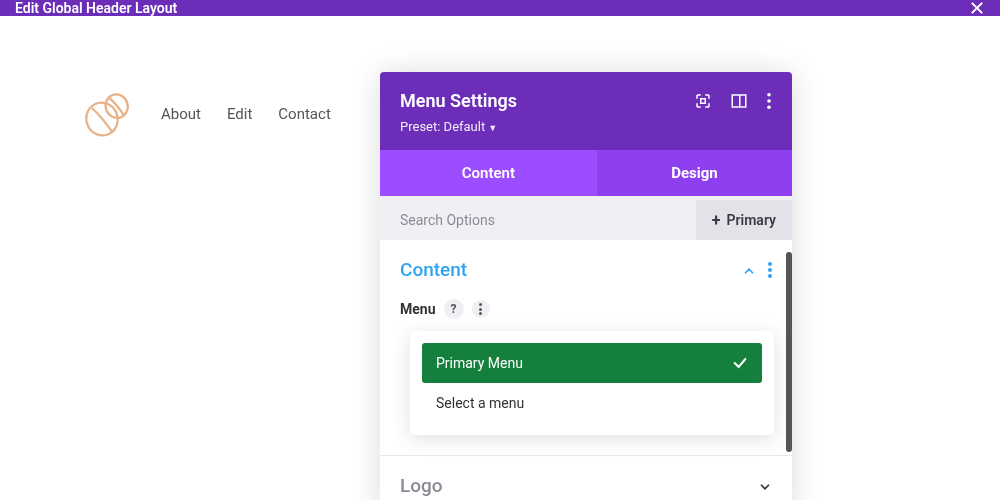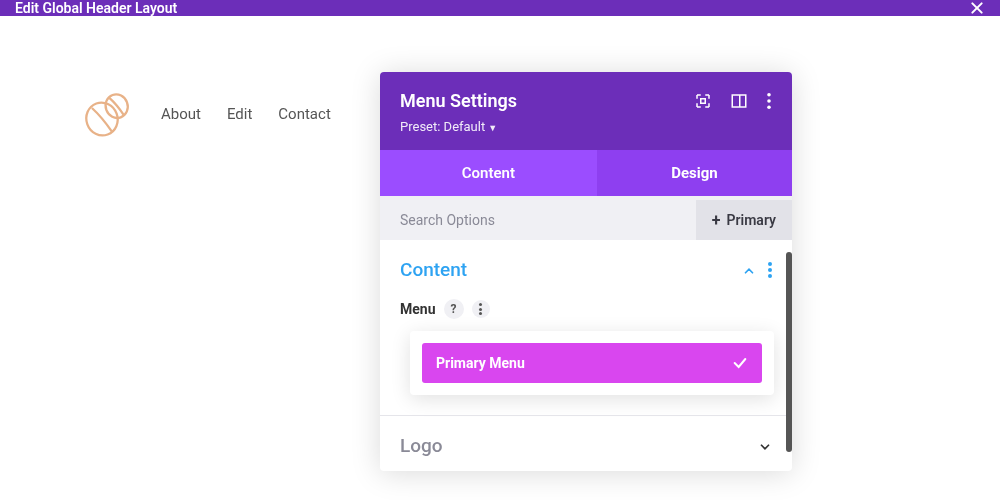--- a/index.html
+++ b/index.html
@@ -41,21 +41,21 @@
 .dots3 span{width:4px;height:4px;background:#2ea3f2;border-radius:50%;display:block}
 .field{padding:4px 20px 20px}
 .field-label-row{display:flex;align-items:center;gap:8px;margin-bottom:12px}
 .field-label{font-size:14px;font-weight:700;color:#333}
 .help-c{width:20px;height:20px;border-radius:50%;background:#f0f0f4;display:flex;align-items:center;justify-content:center;font-size:12px;font-weight:700;color:#555;cursor:pointer}
 .mini-dots{width:18px;height:18px;border-radius:50%;background:#f0f0f4;display:flex;align-items:center;justify-content:center;cursor:pointer}
 .mini-dots div{width:3px;height:12px;display:flex;flex-direction:column;justify-content:space-between}
 .mini-dots span{width:3px;height:3px;background:#555;border-radius:50%;display:block}
 .dropdown{background:#fff;border-radius:4px;box-shadow:0 4px 20px rgba(0,0,0,.12);padding:12px;margin-left:10px;margin-right:-2px}
 .dd-opt{padding:12px 14px;font-size:14px;color:#333;cursor:pointer;border-radius:3px;display:flex;align-items:center;justify-content:space-between}
-.dd-opt.sel{background:#d946ef;color:#fff;font-weight:700}
+.dd-opt.sel{background:#15803d;color:#fff;font-weight:400}
 .check{width:16px;height:16px}
 .divider{height:1px;background:#e5e5ea}
 .scrollbar{position:absolute;right:0;top:180px;width:6px;height:200px;background:#555;border-radius:3px}
 </style>
 </head>
 <body>
 
 <div class="top-bar">
   <span>Edit Global Header Layout</span>
   <span class="close-x">
@@ -159,20 +159,23 @@
       </div>
       <div class="dropdown">
         <div class="dd-opt sel">
           <span>Primary Menu</span>
           <span class="check">
             <svg viewBox="0 0 24 24" fill="none" stroke="#fff" stroke-width="3" stroke-linecap="round">
                 <polyline points="4 12 10 18 20 6"></polyline>
               </svg>
           </span>
         </div>
+        <div class="dd-opt">
+          <span>Select a menu</span>
+        </div>
       </div>
     </div>
 
     <div class="divider"></div>
 
     <div class="section">
       <div class="section-head">
         <div class="section-title muted">Logo</div>
         <span class="chev dark">
           <svg viewBox="0 0 24 24" fill="none" stroke="currentColor" stroke-width="3" stroke-linecap="round">

